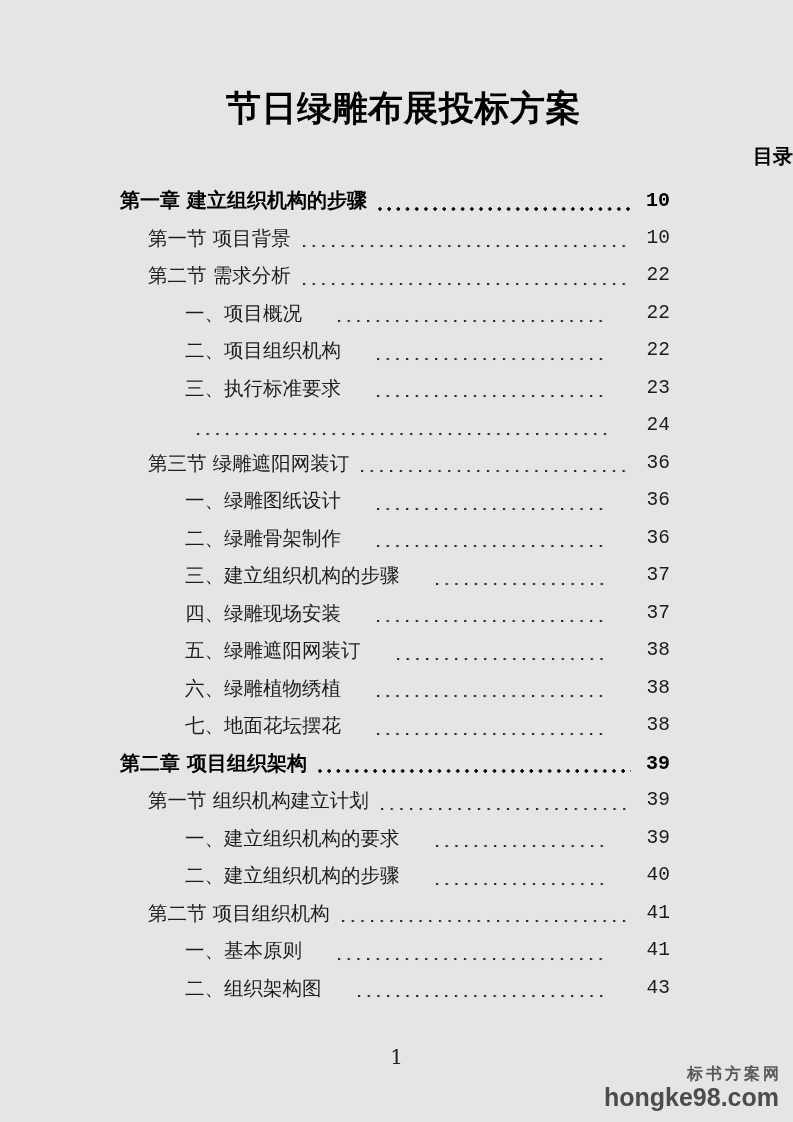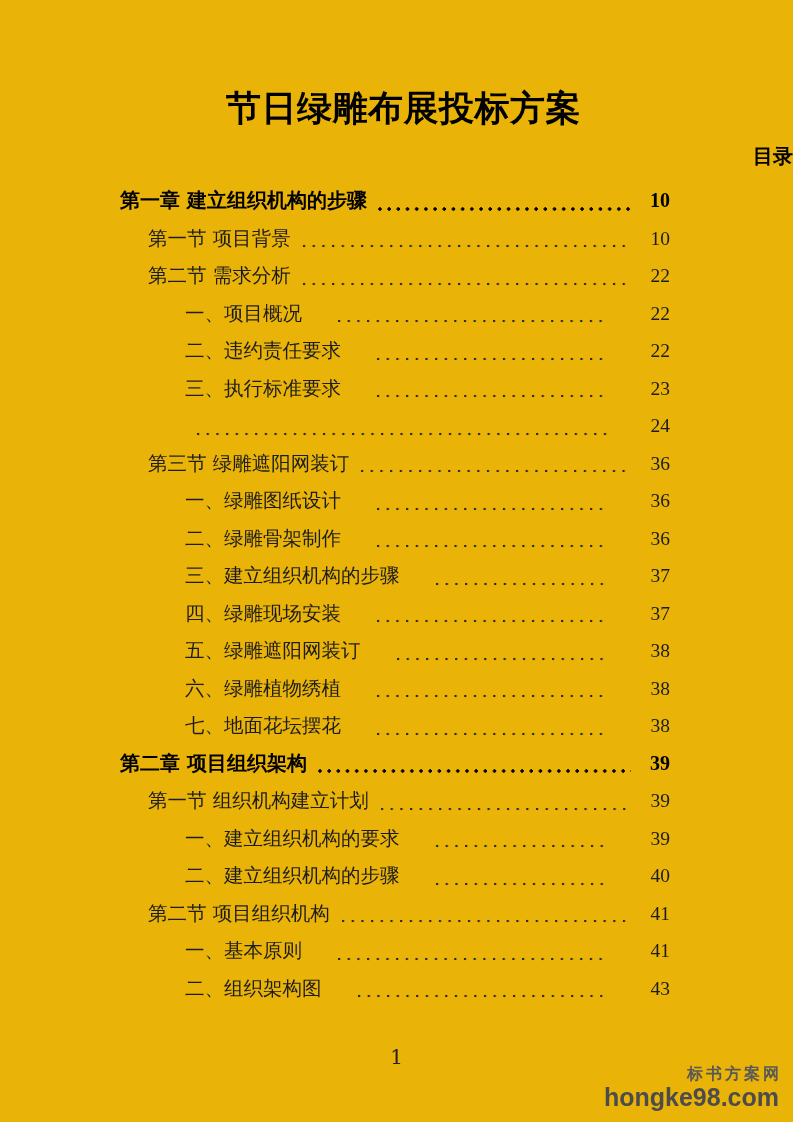--- a/index.html
+++ b/index.html
@@ -4,21 +4,21 @@
 <style>
   html, body {
     margin: 0;
     padding: 0;
     background: #ffffff;
   }
   .page {
     position: relative;
     width: 793px;
     height: 1122px;
-    background: #eab308;
+    background: #e5e5e5;
     overflow: hidden;
     font-family: "DejaVu Serif", "Liberation Serif", serif;
     color: #1c1c1c;
   }
 
   
   .doc-title {
     position: absolute;
     top: 86px;
     left: 0;
@@ -77,21 +77,21 @@
   }
   .toc-row.l0 .leader {
     background-image: radial-gradient(circle at 2px 2px, #000 1.5px, rgba(0,0,0,0) 1.9px);
     background-size: 9.2px 4px;
     margin-bottom: 9px;
   }
   .toc-page {
     flex: 0 0 auto;
     min-width: 32px;
     text-align: right;
-    font-family: Liberation Serif, serif;
+    font-family: Liberation Mono, monospace;
   }
 
   
   .page-number {
     position: absolute;
     top: 1044px;
     left: 0;
     width: 100%;
     text-align: center;
     font-size: 20px;
@@ -144,21 +144,21 @@
     <span class="toc-label">第二节 需求分析</span>
     <span class="leader"></span>
     <span class="toc-page">22</span>
   </div>
       <div class="toc-row l2">
     <span class="toc-label">一、项目概况</span>
     <span class="leader"></span>
     <span class="toc-page">22</span>
   </div>
       <div class="toc-row l2">
-    <span class="toc-label">二、违约责任要求</span>
+    <span class="toc-label">二、项目组织机构</span>
     <span class="leader"></span>
     <span class="toc-page">22</span>
   </div>
       <div class="toc-row l2">
     <span class="toc-label">三、执行标准要求</span>
     <span class="leader"></span>
     <span class="toc-page">23</span>
   </div>
       <div class="toc-row l2">
     <span class="leader"></span>

